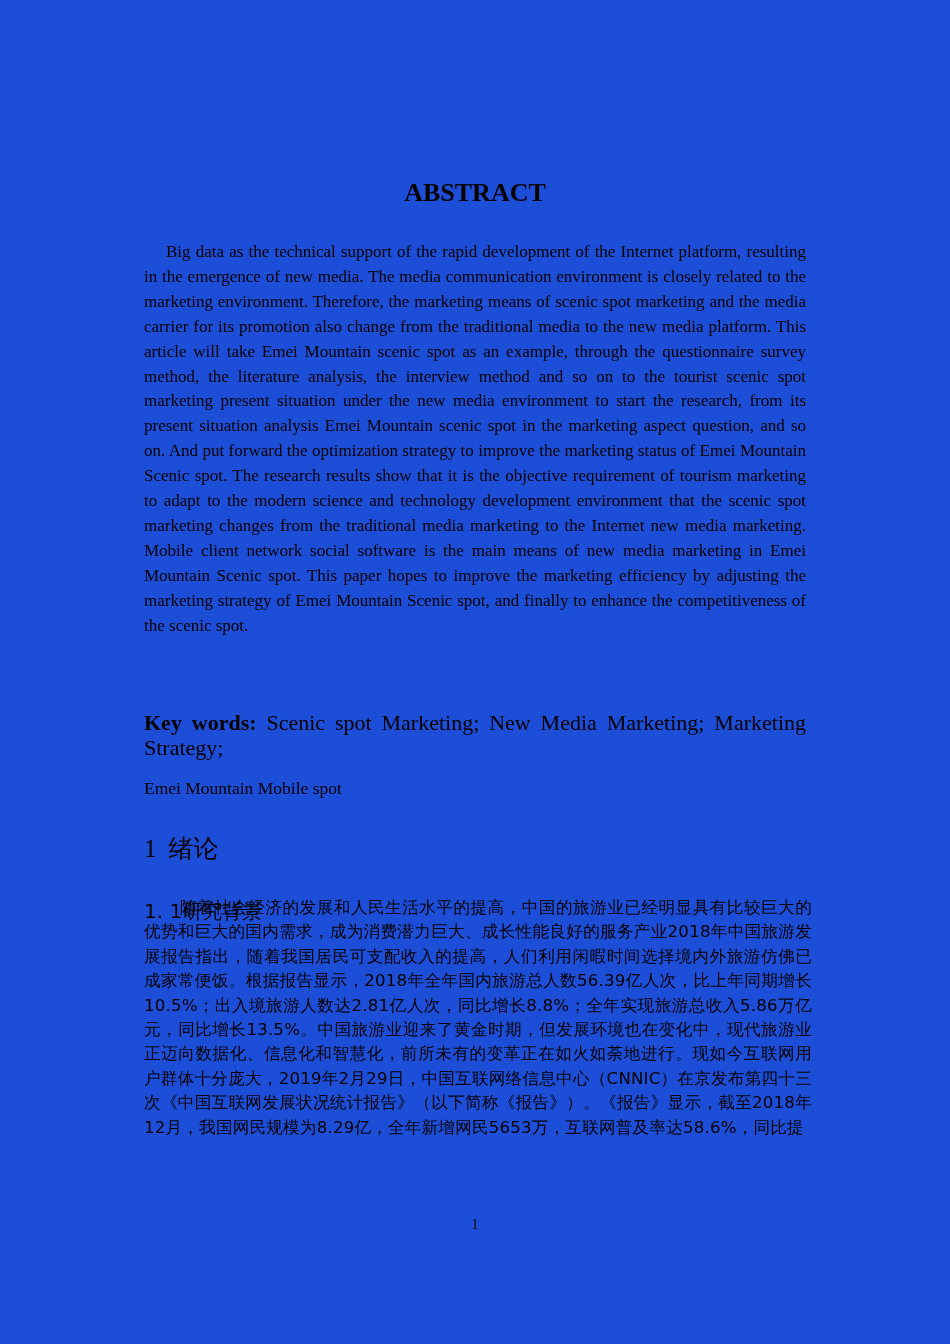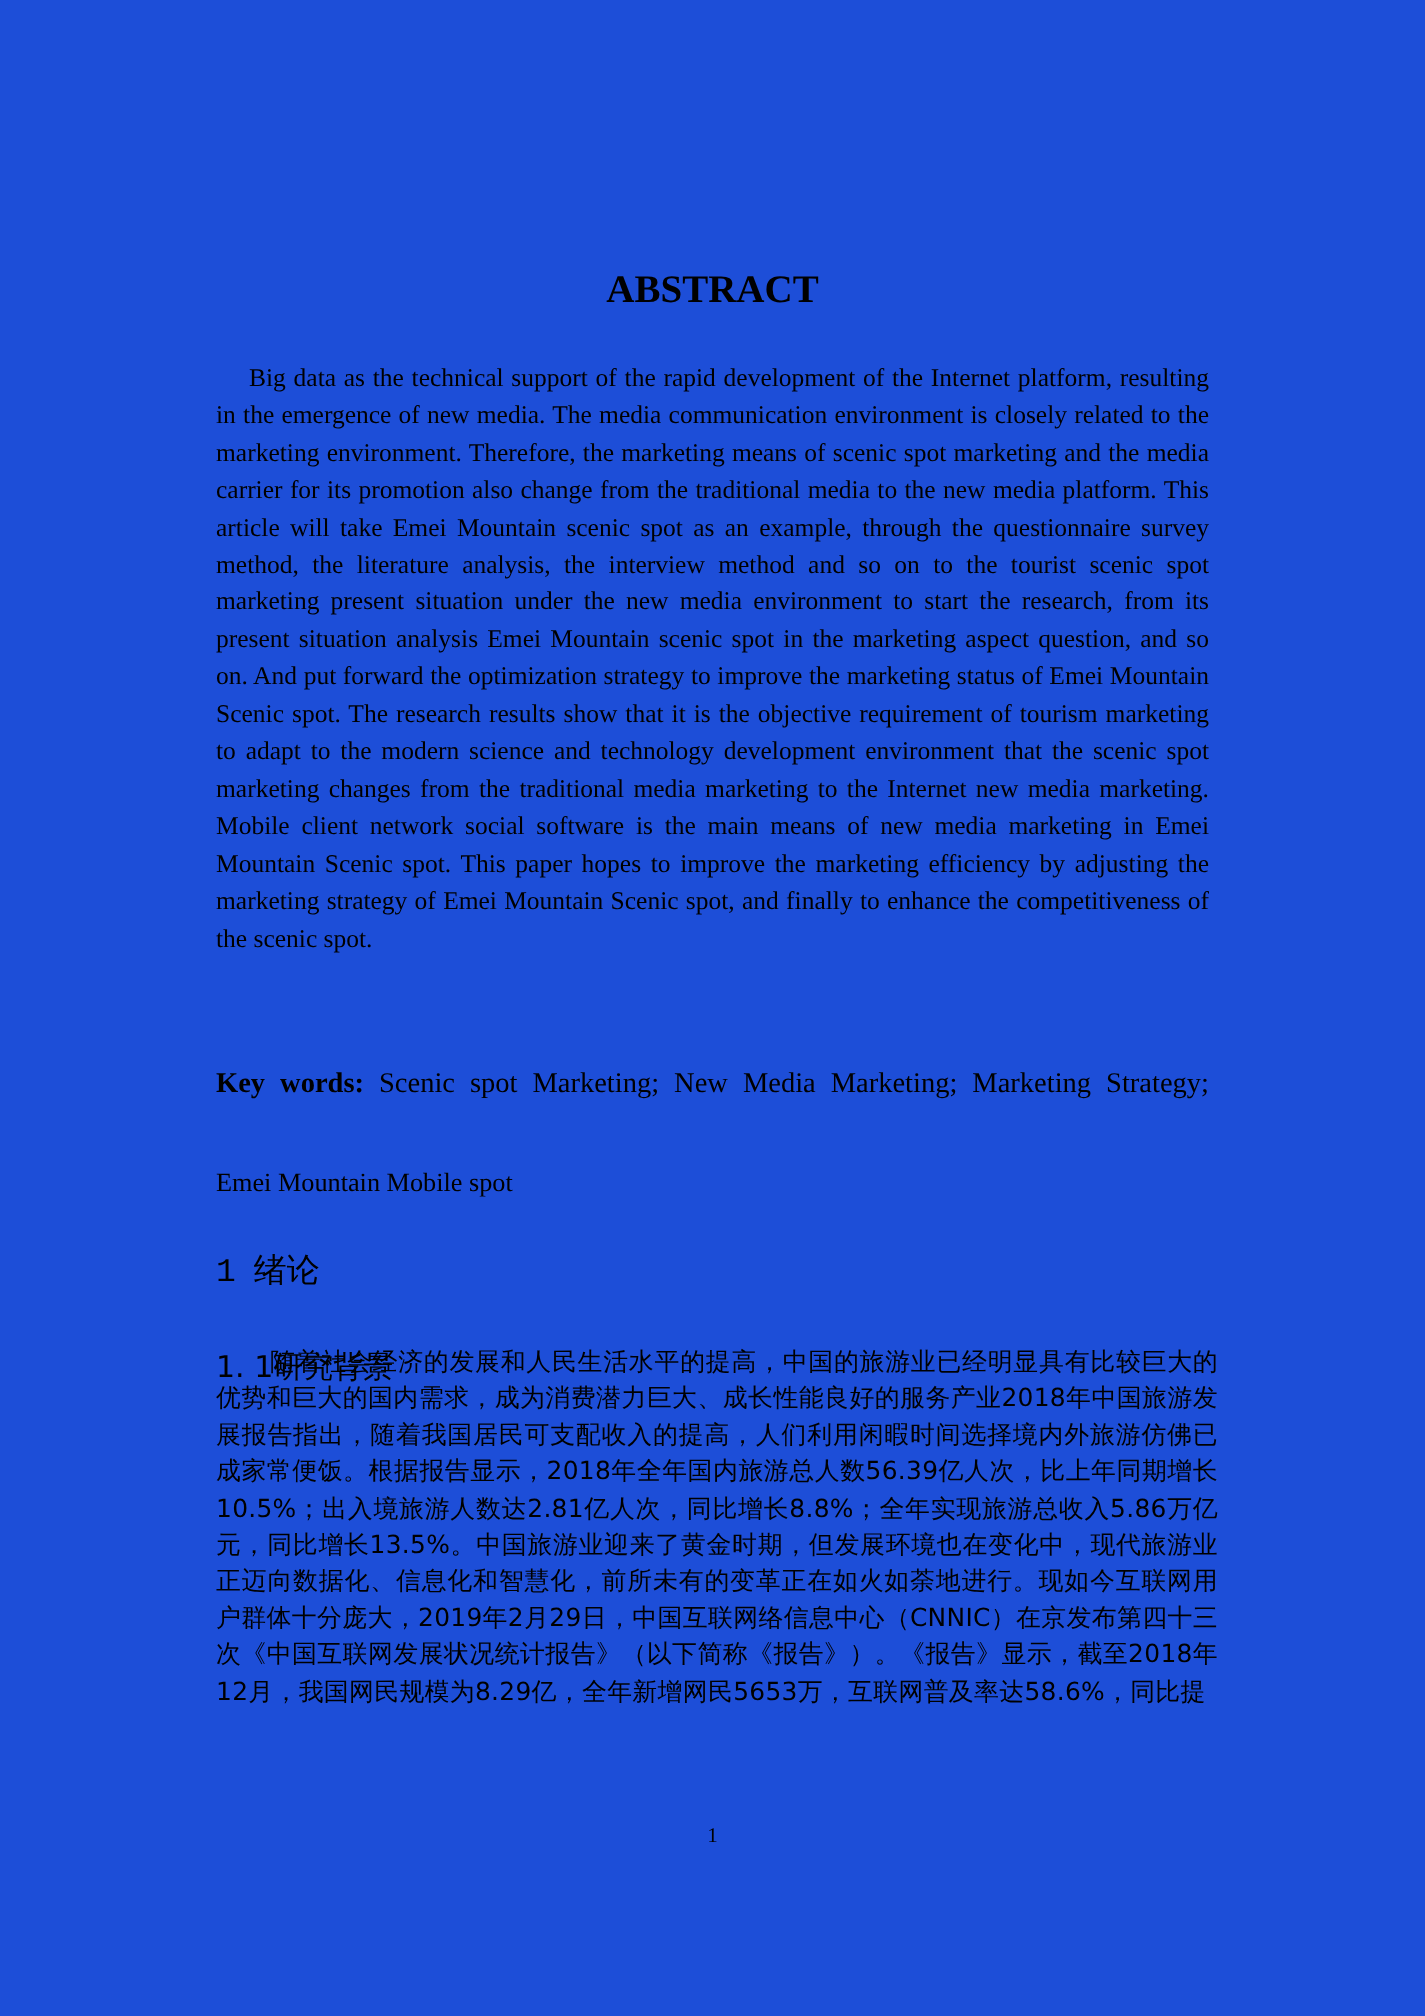--- a/index.html
+++ b/index.html
@@ -43,42 +43,42 @@
       text-align: justify;
       margin: 0;
       text-indent: 22px;
     }
     .keywords {
       position: absolute;
       left: 144px;
       width: 662px;
       top: 710px;
       font-family: "Liberation Serif", serif;
-      font-size: 19px;
+      font-size: 22px;
       line-height: 25px;
       text-align: justify;
       text-align-last: justify;
       margin: 0;
     }
     .keywords .kw-label { font-weight: bold; }
     .keywords-cont {
       position: absolute;
       left: 144px;
       top: 776px;
       font-family: "Liberation Serif", serif;
       font-size: 17.5px;
       line-height: 25px;
       margin: 0;
     }
     .h1 {
       position: absolute;
       left: 144px;
       top: 832px;
-      font-family: Liberation Mono, monospace;
-      font-size: 22px;
+      font-family: Liberation Serif, serif;
+      font-size: 25px;
       line-height: 34px;
       margin: 0;
       font-weight: normal;
     }
     .h1 .num { margin-right: 12px; }
     .h2 {
       position: absolute;
       left: 144px;
       top: 897px;
       font-family: "DejaVu Sans", sans-serif;

